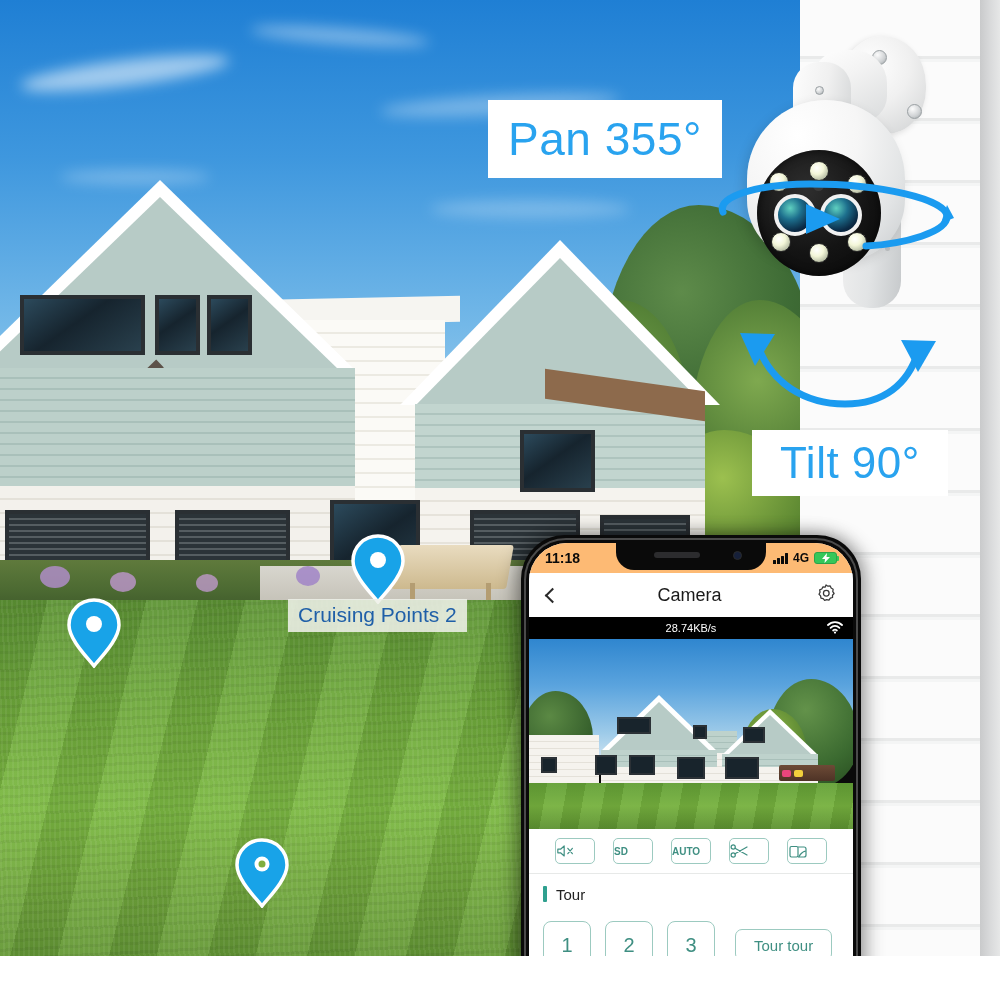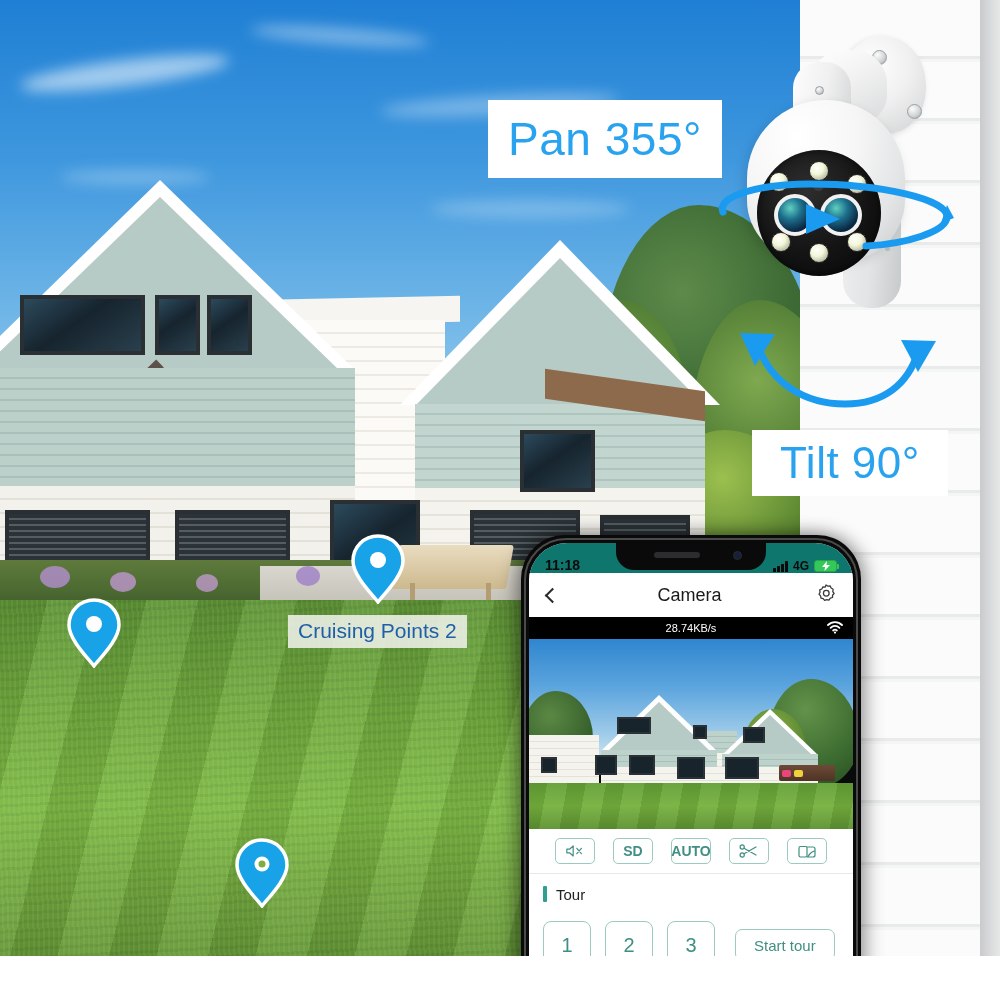--- a/index.html
+++ b/index.html
@@ -265,21 +265,21 @@
     position: absolute;
     background: rgba(238,240,232,.88);
     color: #1f5fa8;
     font-size: 21px;
     padding: 4px 10px 5px 10px;
     white-space: nowrap;
   }
   #pin1 { left: 66px; top: 598px; }
   #pin1-label { left: 8px; top: 669px; }
   #pin2 { left: 350px; top: 534px; }
-  #pin2-label { left: 288px; top: 615px; }
+  #pin2-label { left: 288px; top: 599px; }
   #pin3 { left: 234px; top: 838px; }
   #pin3-label { left: 176px; top: 917px; }
 
   
   .phone {
     position: absolute; left: 521px; top: 535px;
     width: 340px; height: 520px;
     background: #0a0a0a;
     border-radius: 44px 44px 0 0;
     box-shadow: -6px 0 18px rgba(0,0,0,.35), 6px 0 18px rgba(0,0,0,.3);
@@ -304,22 +304,22 @@
   }
   .notch-speaker {
     position:absolute; left: 38px; top: 9px; width: 46px; height: 6px;
     border-radius: 3px; background: #2c2c2e;
   }
   .notch-cam {
     position:absolute; right: 24px; top: 8px; width: 9px; height: 9px;
     border-radius:50%; background: #16203a; border:1px solid #2a2a2a;
   }
   .statusbar {
-    position: relative; height: 30px; background: #0f766e;
-    display: flex; align-items: flex-end; justify-content: space-between;
+    position: relative; height: 30px; background: #fdba74;
+    display: flex; align-items: center; justify-content: space-between;
     padding: 0 16px; z-index: 5;
   }
   .sb-time { font-size: 14px; font-weight: bold; color: #0a0a0a; }
   .sb-right { display: flex; align-items: center; gap: 5px; }
   .sb-net { font-size: 12px; font-weight: bold; color: #0a0a0a; }
   .bars { display: flex; align-items: flex-end; gap: 1.5px; height: 11px; }
   .bars i { width: 2.5px; background: #0a0a0a; display:block; border-radius:.5px;}
   .bars i:nth-child(1){height:4px;} .bars i:nth-child(2){height:6px;}
   .bars i:nth-child(3){height:8px;} .bars i:nth-child(4){height:11px;}
   .battery {
@@ -369,22 +369,22 @@
   .v-sofa { position:absolute; right:18px; bottom:48px; width:56px; height:16px;
     background: linear-gradient(180deg,#6d4a36 0%,#4e3326 100%); border-radius:2px;}
   .v-cush { position:absolute; width:9px; height:7px; border-radius:2px; }
 
   .toolbar {
     height: 44px; background: #ffffff; display: flex; align-items: center;
     justify-content: space-evenly; padding: 0 8px;
   }
   .tb-btn {
     width: 40px; height: 26px; border: 1px solid #9ccac0; border-radius: 5px;
-    display: flex; align-items: center; justify-content: center;
-    color: #3f8f82; font-size: 14px; font-weight: bold; background:#fff;
+    display: flex; align-items: center; 
+    color: #3f8f82; font-size: 10px; font-weight: bold; background:#fff;
   }
   .divider { height: 1px; background: #e7e9e8; margin: 0 0px; }
   .tour-head {
     display: flex; align-items: flex-start; gap: 9px;
     padding: 12px 14px 6px 14px;
   }
   .tour-accent { width: 4px; height: 16px; background: #2fa08f; border-radius: 1px; }
   .tour-title { font-size: 15px; color: #222222; }
   .presets {
     display: flex; align-items: center; gap: 14px; padding: 12px 14px 0 14px;
@@ -674,20 +674,20 @@
 
       <div class="tour-head">
         <div class="tour-accent"></div>
         <div class="tour-title">Tour</div>
       </div>
 
       <div class="presets">
         <div class="preset">1</div>
         <div class="preset">2</div>
         <div class="preset">3</div>
-        <div class="start-tour">Start tour</div>
+        <div class="start-tour">Tour tour</div>
       </div>
 
     </div>
     <div class="phone-rim"></div>
   </div>
 
 </div>
 
 </body></html>

